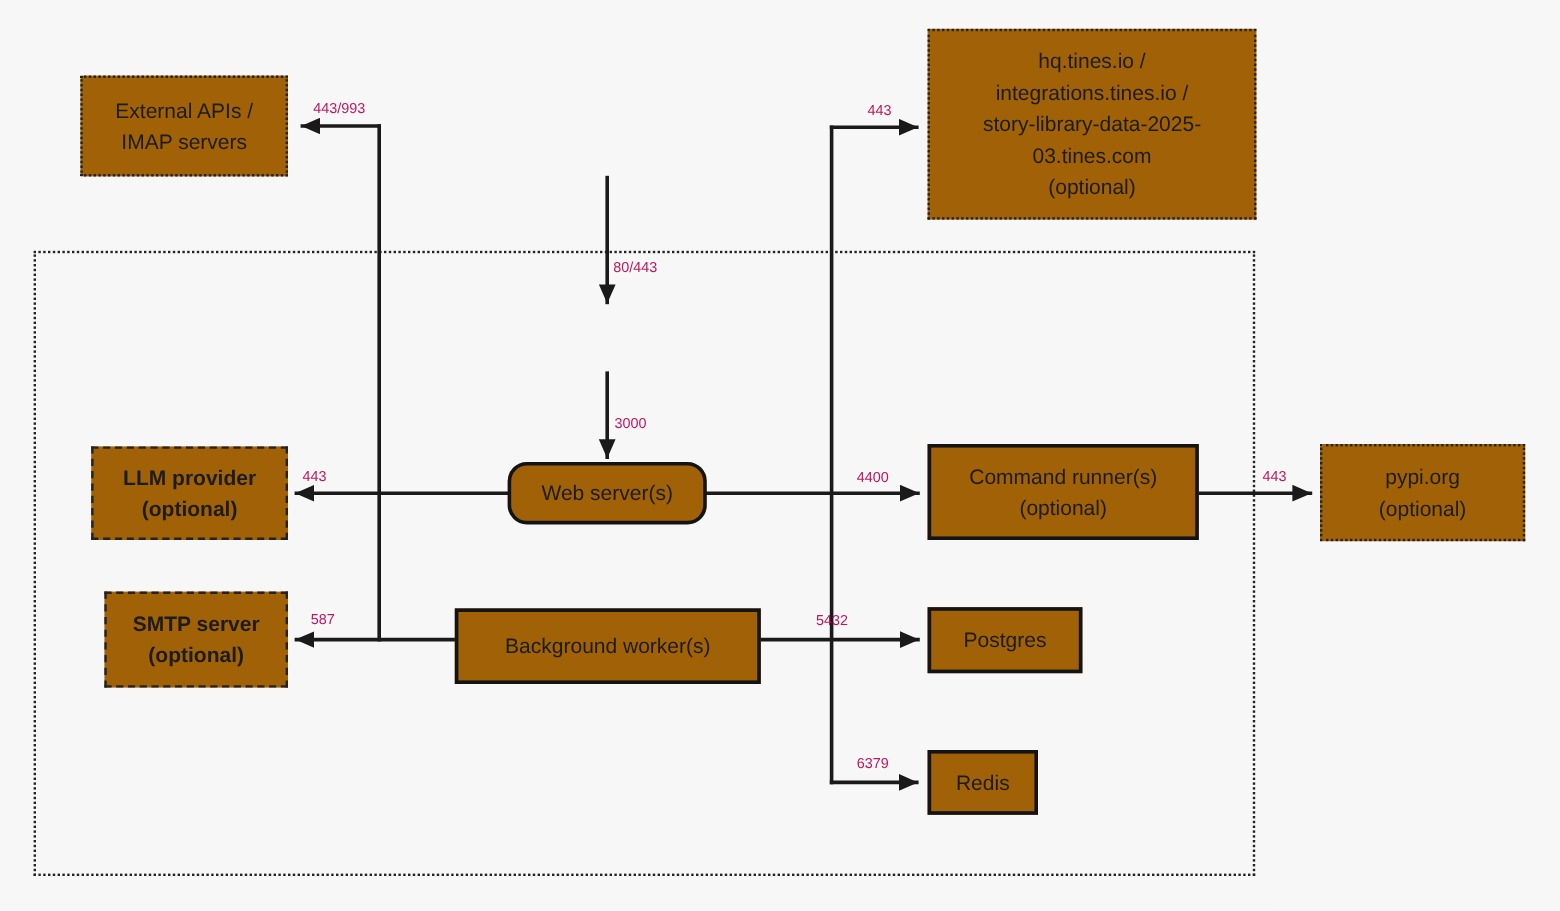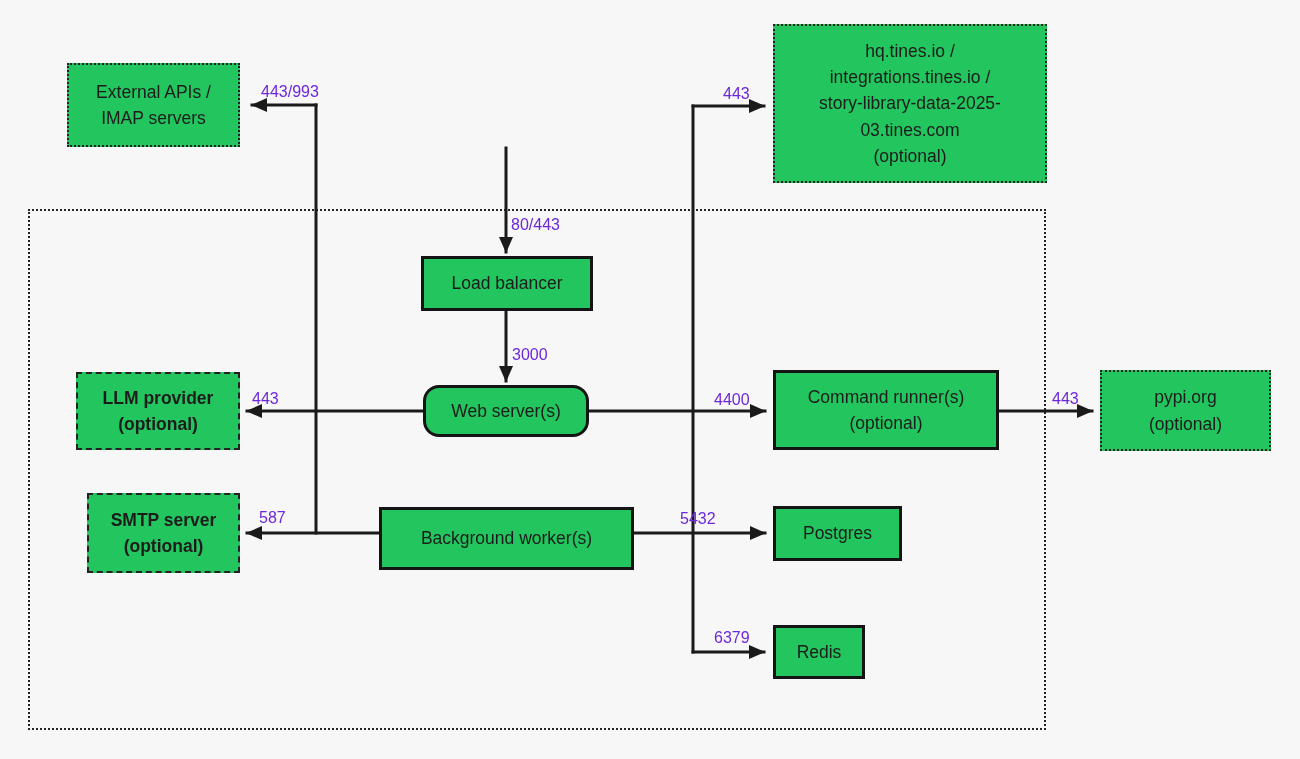--- a/index.html
+++ b/index.html
@@ -10,43 +10,43 @@
     font-family: "Liberation Sans", sans-serif;
     color: #1c1c1c;
     overflow: hidden;
   }
   .layer { position:absolute; left:0; top:0; }
   .box {
     position: absolute;
     display: flex; align-items: center; justify-content: center;
     text-align: center;
     white-space: pre-line;
-    background: #22c55e;
+    background: #a16207;
     font-size: 17.5px;
     line-height: 1.5;
     box-sizing: border-box;
     z-index: 2;
   }
   .solid  { border: 3px solid #141414; }
   .dotted { border: 2.5px dotted #232323; }
   .dashed { border: 2.5px dashed #232323; font-weight: bold; }
   .boundary {
     position: absolute;
     left: 28px; top: 209px; width: 1018px; height: 521px;
     border: 2.5px dotted #232323;
     box-sizing: border-box;
     z-index: 0;
     background: transparent;
   }
   .port {
     position: absolute;
-    font-size: 16px;
+    font-size: 12px;
     line-height: 1;
     z-index: 3;
-    color: #6d28d9;
+    color: #be185d;
   }
   svg.connectors { z-index: 1; }
 </style>
 </head>
 <body>
 
 <div class="stage">
 
   <div class="boundary"></div>
 
@@ -84,21 +84,20 @@
   <div class="box dotted" style="left:67px;  top:63px;  width:173px; height:84px;">External APIs /
 IMAP servers</div>
 
 
   <div class="box dotted" style="left:773px; top:24px;  width:274px; height:159px;">hq.tines.io /
 integrations.tines.io /
 story-library-data-2025-
 03.tines.com
 (optional)</div>
 
-  <div class="box solid" style="left:421px; top:256px; width:172px; height:55px;">Load balancer</div>
 
   <div class="box solid" style="left:423px; top:385px; width:166px; height:52px;border-radius:16px;">Web server(s)</div>
 
   <div class="box dashed" style="left:76px;  top:372px; width:164px; height:78px;">LLM provider
 (optional)</div>
 
   <div class="box solid" style="left:773px; top:370px; width:226px; height:80px;">Command runner(s)
 (optional)</div>
 
   <div class="box dotted" style="left:1100px;top:370px; width:171px; height:81px;">pypi.org

